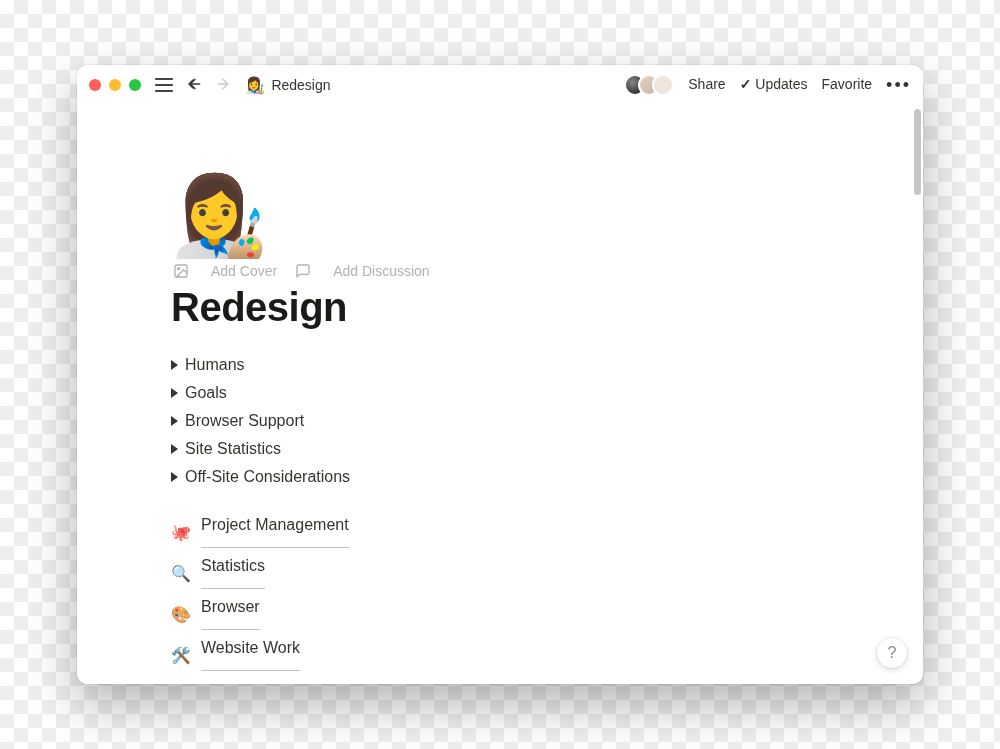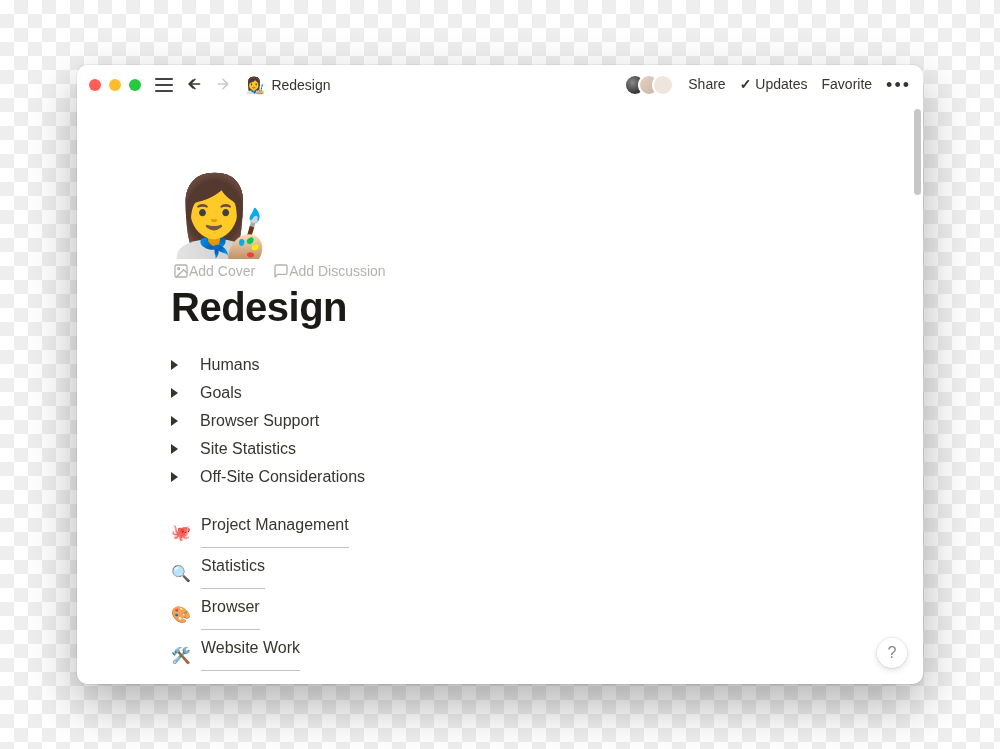--- a/index.html
+++ b/index.html
@@ -64,27 +64,27 @@
     .top-action { cursor:pointer; display:flex; align-items:center; gap:4px; }
     .checkmark { font-weight:bold; }
     .more-dots { font-size:18px; letter-spacing:2px; cursor:pointer; line-height:1; }
 
     .content-area { flex:1; overflow-y:auto; position:relative; }
     .scroll-fake { position:absolute; right:2px; top:4px; width:7px; height:86px; background:rgba(0,0,0,0.22); border-radius:4px; }
 
     .page { padding: 72px 0 40px 94px; max-width: 720px; }
     .page-icon { font-size: 78px; line-height:1; margin-bottom: 6px; cursor:pointer; display:inline-block;}
     .page-controls { display:flex; gap:18px; color:#b4b2ae; font-size:14px; margin: 2px 0 6px 2px; }
-    .page-control { display:flex; align-items:center; gap:0; cursor:pointer; }
+    .page-control { display:flex; align-items:center; gap:22px; cursor:pointer; }
     .page-control svg { stroke:#b4b2ae; }
 
     .page-title { font-size: 40px; font-weight:700; color:#1b1a17; margin-bottom: 26px; letter-spacing:-0.5px; }
 
     .toggles { display:flex; flex-direction:column; gap:10px; margin-bottom:30px; }
-    .toggle-row { display:flex; align-items:center; gap:22px; font-size:16px; color:#37352f; cursor:pointer; }
+    .toggle-row { display:flex; align-items:center; gap:7px; font-size:16px; color:#37352f; cursor:pointer; }
     .tri { width:0; height:0; border-top:5px solid transparent; border-bottom:5px solid transparent; border-left:7px solid #37352f; }
 
     .links { display:flex; flex-direction:column; gap:9px; }
     .link-row { display:flex; align-items:center; gap:10px; font-size:16px; color:#37352f; cursor:pointer; }
     .link-emoji { width:20px; text-align:center; }
     .link-text { border-bottom:1px solid rgba(55,53,47,0.3); padding-bottom:13px; }
 
     .help-btn {
       position:absolute; right:16px; bottom:16px; width:30px; height:30px; border-radius:50%;
       background:#fff; box-shadow:0 2px 6px rgba(0,0,0,0.14), 0 0 0 1px rgba(0,0,0,0.06);

